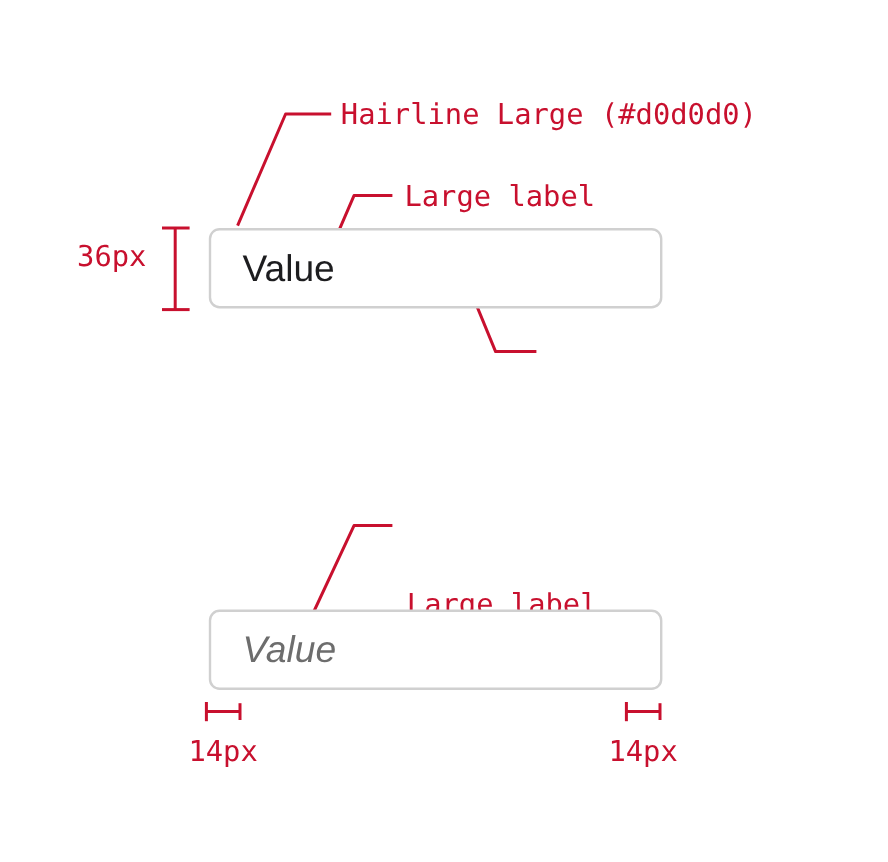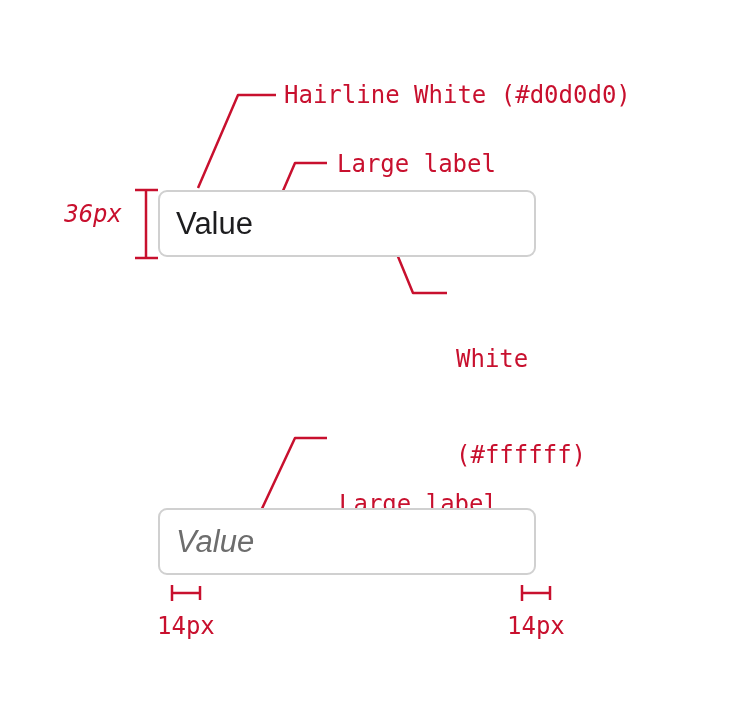--- a/index.html
+++ b/index.html
@@ -39,30 +39,30 @@
     white-space: pre;
   }
   .anno.two-line {
     line-height: 32px;
   }
   .anno.dim-right {
     text-align: right;
   }
   .input-box {
     position: absolute;
-    left: 158px;
+    left: 174px;
     width: 378px;
     height: 67px;
     box-sizing: border-box;
     background: var(--field-white, #ffffff);
     border: 2px solid var(--hairline-gray, #d0d0d0);
     border-radius: 9px;
     display: flex;
     align-items: center;
-    padding-left: 16px;
+    padding-left: 26px;
     font-family: "Liberation Sans", sans-serif;
     font-size: 31px;
   }
   .input-box.top { top: 190px; }
   .input-box.bottom { top: 508px; }
   .value-filled {
     color: var(--value-text, #1d1d1f);
   }
   .value-placeholder {
     color: var(--placeholder-gray, #6d6d6d);
@@ -86,30 +86,26 @@
 
     <line x1="172" y1="593" x2="200" y2="593"></line>
     <line x1="172" y1="585" x2="172" y2="601"></line>
     <line x1="200" y1="586" x2="200" y2="600"></line>
 
     <line x1="522" y1="593" x2="550" y2="593"></line>
     <line x1="522" y1="585" x2="522" y2="601"></line>
     <line x1="550" y1="586" x2="550" y2="600"></line>
   </svg>
 
-  <div class="anno" style="left:284px; top:83px;">Hairline White (#d0d0d0)</div>
+  <div class="anno" style="left:284px; top:83px;">Hairline Large (#d0d0d0)</div>
 
   <div class="anno" style="left:337px; top:152px;">Large label</div>
 
-  <div class="anno dim-right" style="left:60px; top:202px; width:62px;font-style:italic;">36px</div>
+  <div class="anno dim-right" style="left:60px; top:202px; width:62px;">36px</div>
 
-  <div class="anno two-line" style="left:456px; top:279px;">
-    <div>White</div>
-    <div>(#ffffff)</div>
-  </div>
 
   <div class="anno two-line" style="left:339px; top:422px; line-height:33px;">
     <div>Large label</div>
   </div>
 
   <div class="anno" style="left:157px; top:614px;">14px</div>
 
   <div class="anno" style="left:507px; top:614px;">14px</div>
 
   <div class="input-box top">

